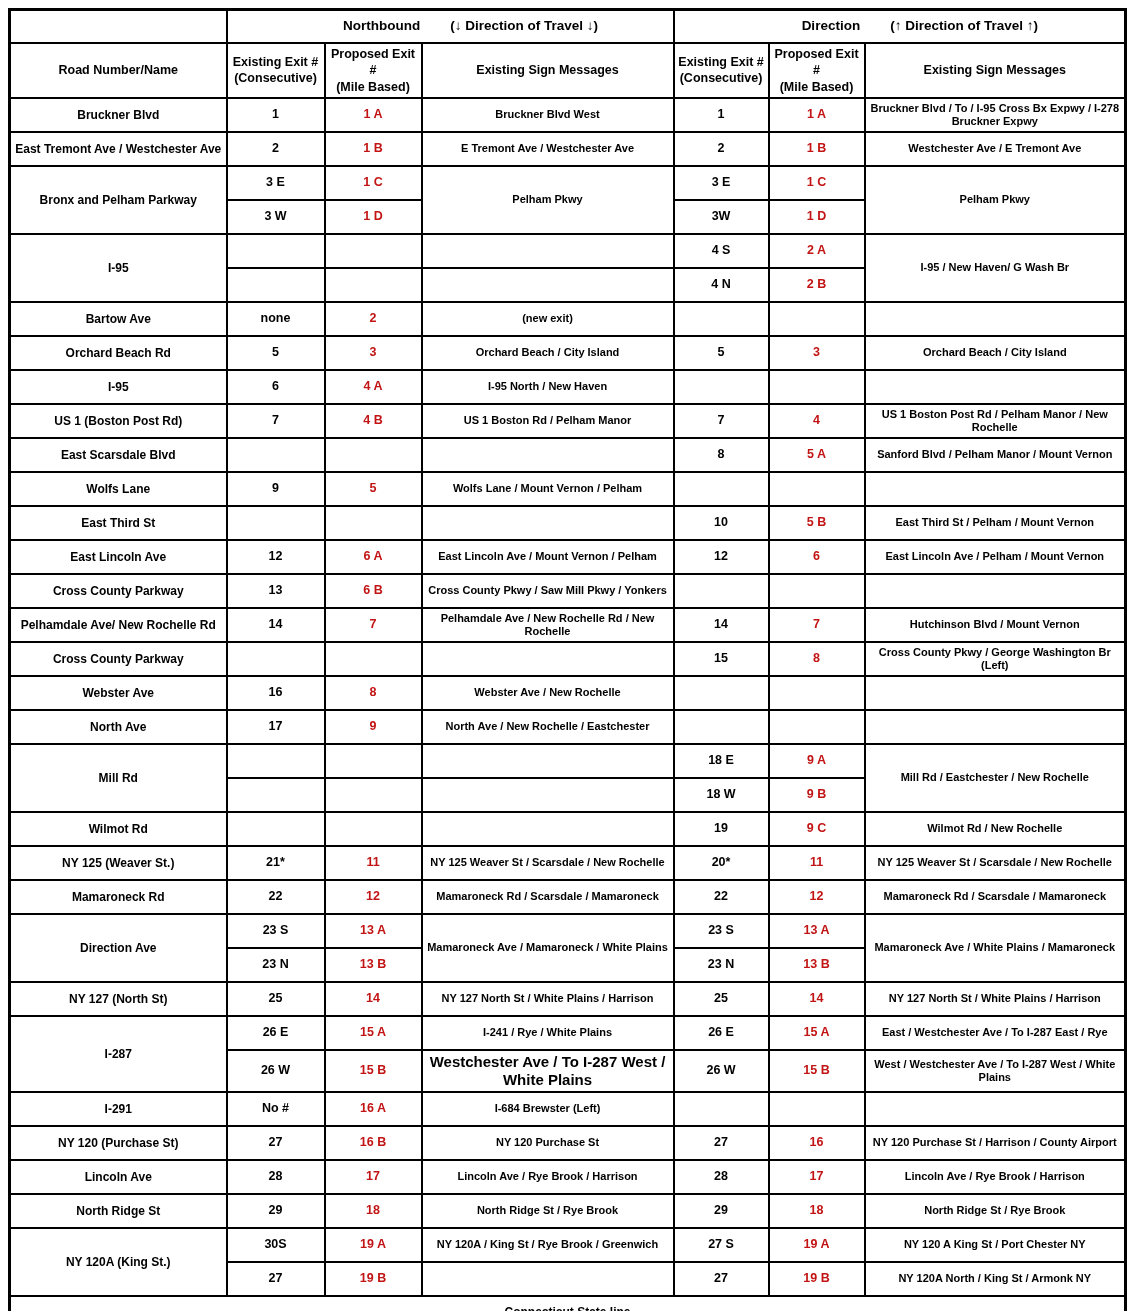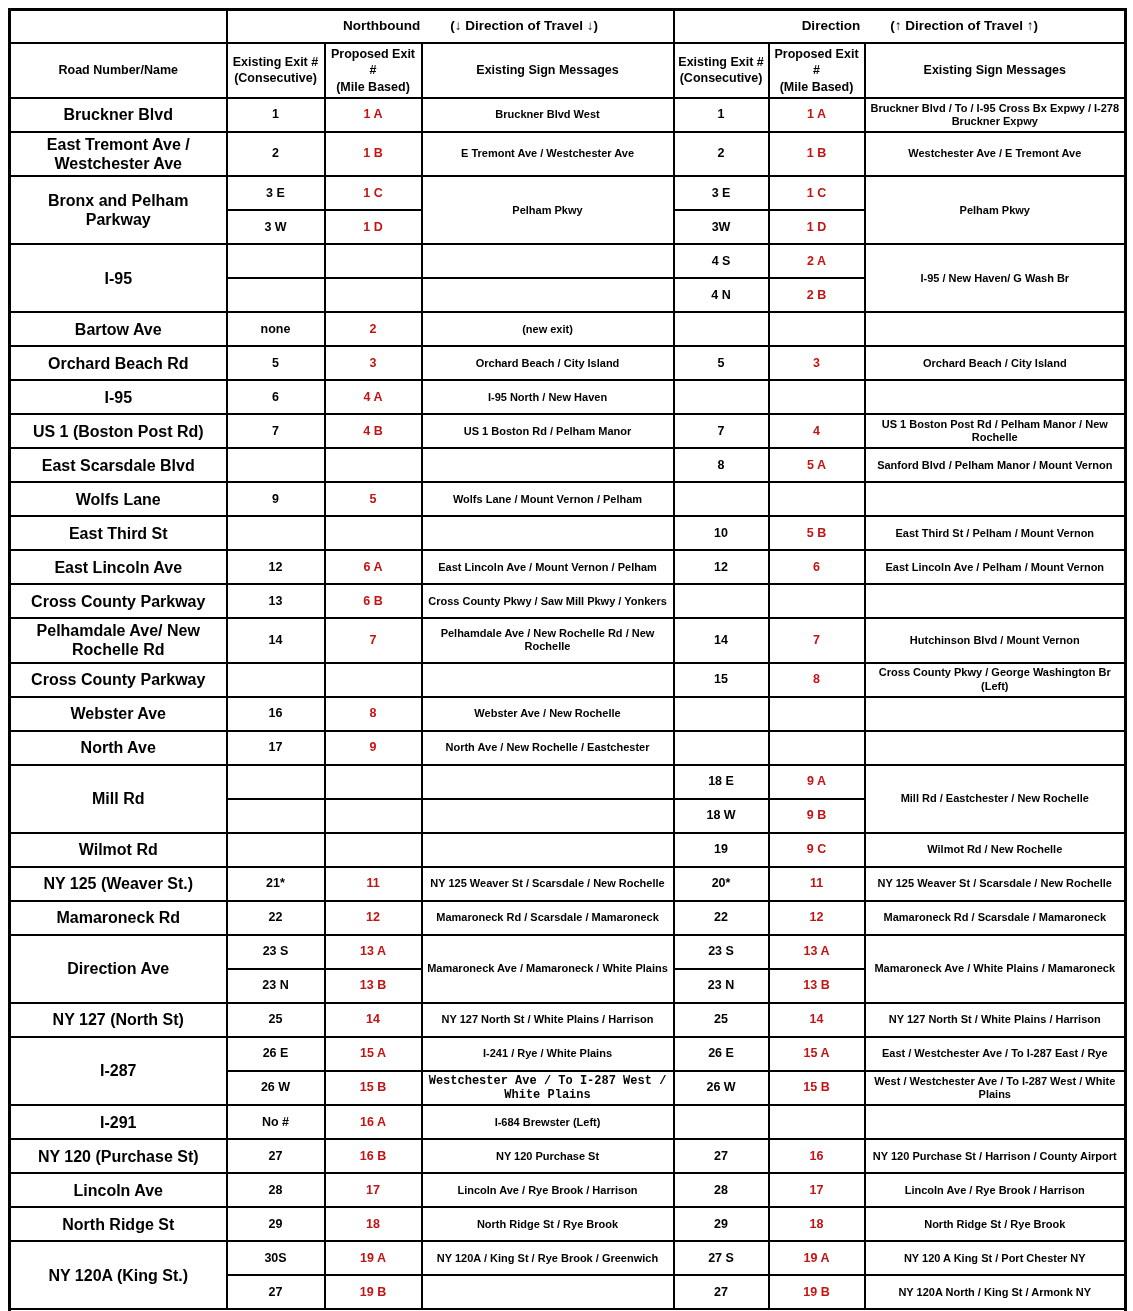--- a/index.html
+++ b/index.html
@@ -3,24 +3,24 @@
 <meta charset="utf-8">
 <style>
   html,body{margin:0;padding:0;background:#fff;}
   body{width:1133px;height:1311px;font-family:"Liberation Sans",sans-serif;}
   .sheet{padding:8px 0 0 8px;}
   table{border-collapse:collapse;table-layout:fixed;width:1116px;border:3px solid #000;color:#000;font-weight:bold;}
   th,td{border:2px solid #000;text-align:center;vertical-align:middle;padding:2px 3px;line-height:1.2;overflow:hidden;}
   tr.dir-row th{font-size:13.5px;height:27px;border-bottom:2px solid #000;padding-left:44px;}
   tr.col-row th{font-size:12.5px;height:34px;line-height:1.3;}
   td{font-size:12px;height:28px;}
-  td.name{font-size:16px;}
+  td.name{font-size:12px;}
   td.num{font-size:12.5px;}
   td.sign{font-size:11px;}
-  td.sign-xs{font-size:12px;font-family:Liberation Mono, monospace;}
+  td.sign-xs{font-size:15px;}
   td.red{color:#c21414;}
   td.state-line{font-size:12px;height:27px;}
   .dirtext{margin-left:30px;}
   .corner{border:2px solid #000;}
 </style>
 </head>
 <body>
 
 <div class="sheet">
 <table>

